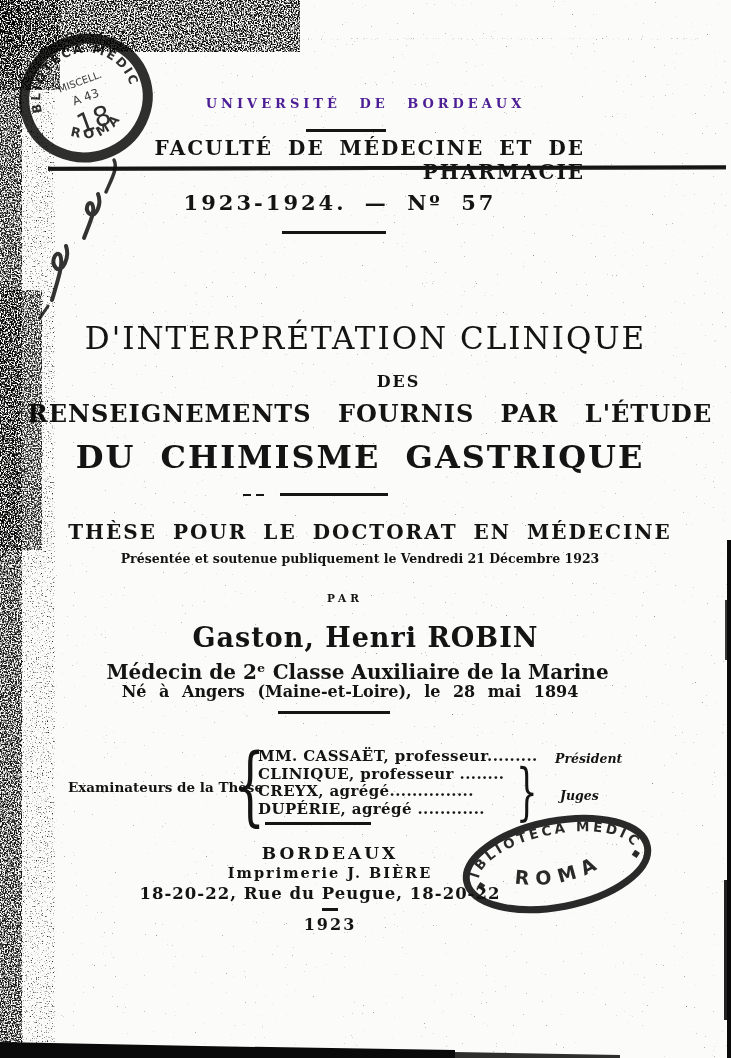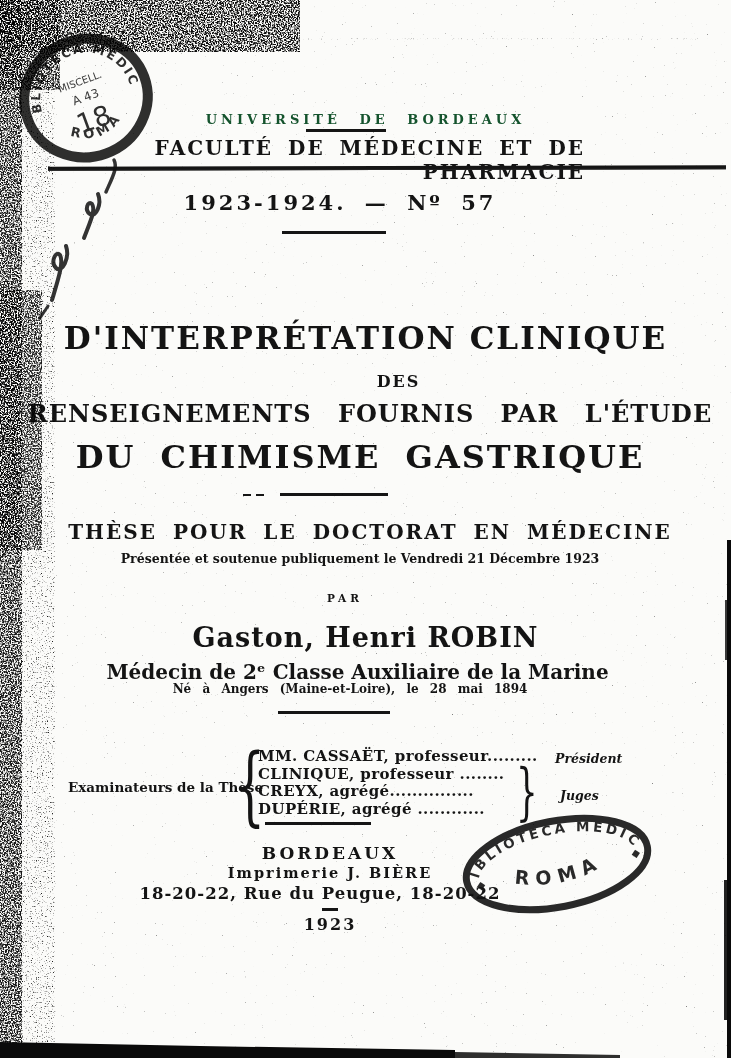--- a/index.html
+++ b/index.html
@@ -6,37 +6,37 @@
   .page{
     position:relative;width:731px;height:1058px;margin:0 auto;
     background:#fbfbf9;overflow:hidden;
     font-family:"DejaVu Serif","Liberation Serif",serif;
     color:#141414;
   }
   .abs{position:absolute;}
   .ctr{text-align:center;}
   .rule{position:absolute;background:#151515;}
   
-  .university{left:100px;top:112px;width:531px;font-size:13px;font-weight:bold;letter-spacing:4px;word-spacing:10px;color:#14532d;}
+  .university{left:100px;top:96px;width:531px;font-size:13px;font-weight:bold;letter-spacing:4px;word-spacing:10px;color:#4c1d95;}
   .faculty{left:25px;top:136px;width:560px;font-size:20px;font-weight:bold;letter-spacing:2px;word-spacing:6px;text-align:right;}
   .session{left:100px;top:190px;width:480px;font-size:21px;font-weight:bold;letter-spacing:3px;word-spacing:8px;}
   
   .t-essai{left:20px;top:268px;width:710px;font-size:38px;font-weight:bold;letter-spacing:22px;}
-  .t-line2{left:0px;top:320px;width:731px;font-size:31px;font-weight:bold;letter-spacing:2px;}
+  .t-line2{left:0px;top:320px;width:731px;font-size:31px;font-weight:normal;letter-spacing:2px;}
   .t-des{left:0px;top:372px;width:725px;font-size:16px;font-weight:bold;letter-spacing:2px;padding-left:36px;}
   .t-line4{left:0px;top:399px;width:740px;font-size:24px;font-weight:bold;letter-spacing:1px;word-spacing:17px;}
   .t-line5{left:0px;top:438px;width:700px;font-size:32px;font-weight:bold;letter-spacing:2px;word-spacing:12px;margin-left:10px;}
   
   .th-head{left:0px;top:520px;width:740px;font-size:20px;font-weight:bold;letter-spacing:2px;word-spacing:7px;}
   .th-sub{left:0px;top:551px;width:720px;font-size:12.5px;font-weight:bold;}
   .th-par{left:0px;top:592px;width:690px;font-size:10.5px;font-weight:bold;letter-spacing:4px;}
   
   .au-name{left:0px;top:622px;width:731px;font-size:27px;font-weight:bold;letter-spacing:1px;}
   .au-title{left:0px;top:660px;width:715px;font-size:20px;font-weight:bold;}
-  .au-birth{left:0px;top:682px;width:700px;font-size:12px;font-weight:bold;word-spacing:7px;text-align:center;}
+  .au-birth{left:0px;top:682px;width:700px;font-size:16px;font-weight:bold;word-spacing:7px;text-align:center;}
   
   .exam{left:68px;top:748px;width:620px;height:90px;font-size:15px;}
   .exam .label{position:absolute;left:0;top:31px;font-size:13.5px;font-weight:bold;}
   .exam .brace-open{position:absolute;left:167px;top:-6px;font-size:86px;line-height:86px;font-weight:400;transform:scaleX(.55);transform-origin:left top;}
   .exam .names{position:absolute;left:190px;top:0;}
   .exam .row{height:17.5px;line-height:17.5px;white-space:nowrap;font-weight:bold;letter-spacing:.4px;}
   .exam .brace-close{position:absolute;left:448px;top:13px;font-size:62px;line-height:62px;font-weight:400;transform:scaleX(.55);transform-origin:left top;}
   .exam .president{position:absolute;left:487px;top:3px;font-size:12.5px;font-style:italic;font-weight:bold;}
   .exam .juges{position:absolute;left:492px;top:40px;font-size:12.5px;font-style:italic;font-weight:bold;}
   

